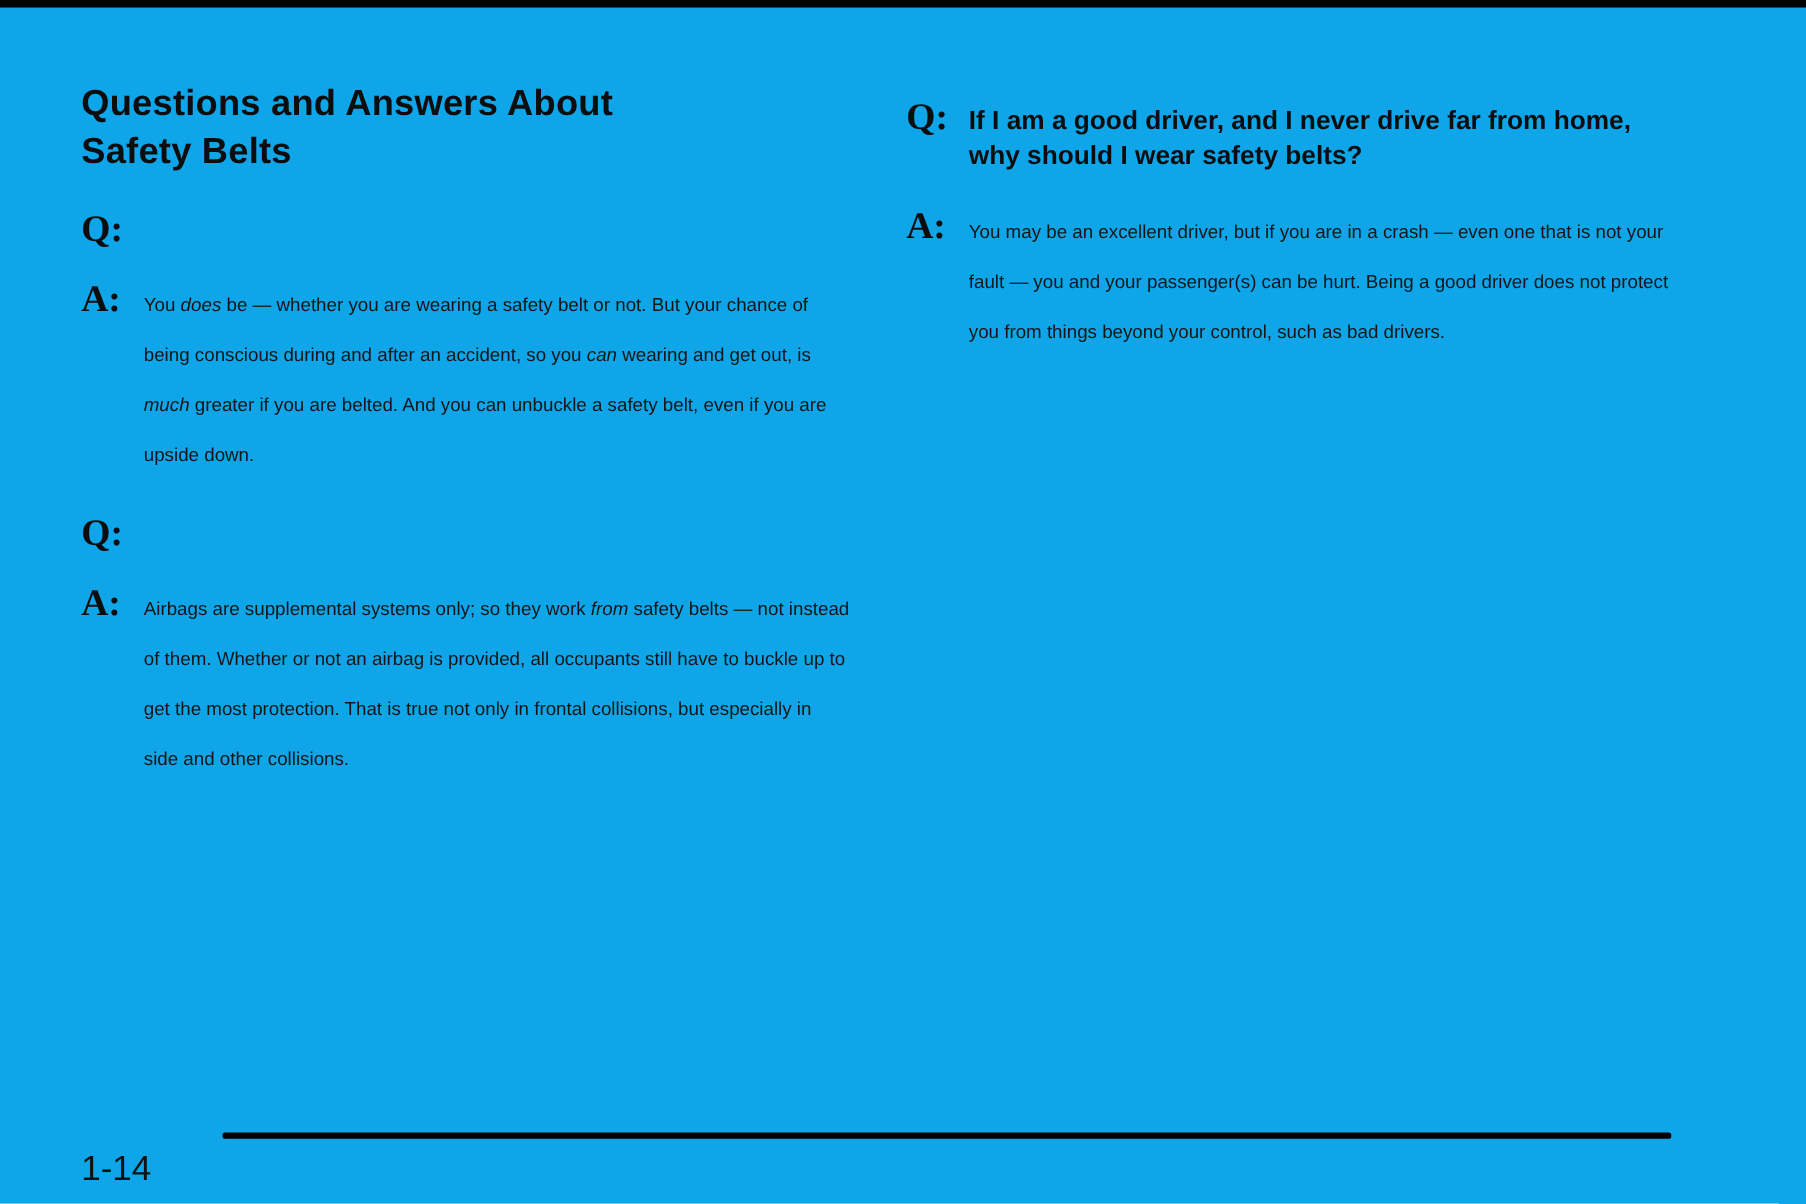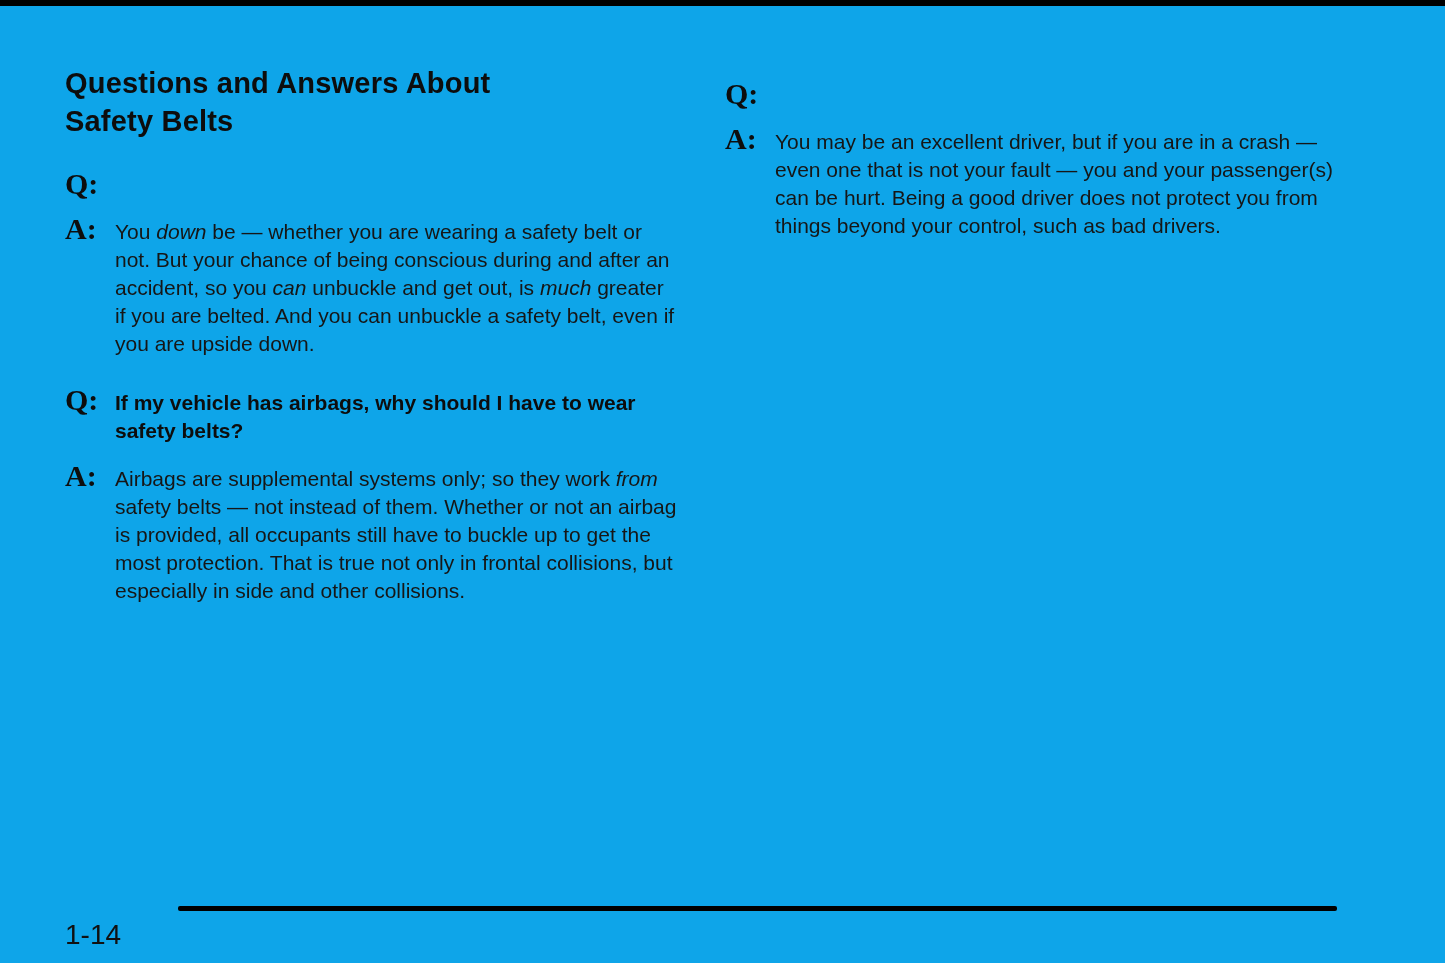--- a/index.html
+++ b/index.html
@@ -51,23 +51,24 @@
     flex: 0 0 50px;
     color: #0d0d0d;
   }
   .q-text {
     font-weight: bold;
     font-size: 21px;
     line-height: 28px;
     color: #0d0d0d;
   }
   .a-text, .para {
-    font-size: 21px;
-    line-height: 28px;
+    font-size: 15px;
+    line-height: 40px;
     color: #161616;
+    margin-top: 10px;
   }
   .a-text em { font-style: italic; }
   .para {
     margin-left: 50px;
     margin-bottom: 14px;
   }
   .page-number {
     position: absolute;
     left: 65px;
     top: 921px;
@@ -96,40 +97,40 @@
     <div class="col col-left">
       <h1 class="heading">Questions and Answers About
 Safety Belts</h1>
 
       <div class="qa-block">
         <div class="q-row">
           <span class="qa-label">Q:</span>
         </div>
         <div class="a-row">
           <span class="qa-label">A:</span>
-          <p class="a-text"><span>You </span><em>down</em><span> be — whether you are wearing a safety belt or not. But your chance of being conscious during and after an accident, so you </span><em>can</em><span> unbuckle and get out, is </span><em>much</em><span> greater if you are belted. And you can unbuckle a safety belt, even if you are upside down.</span></p>
+          <p class="a-text"><span>You </span><em>does</em><span> be — whether you are wearing a safety belt or not. But your chance of being conscious during and after an accident, so you </span><em>can</em><span> wearing and get out, is </span><em>much</em><span> greater if you are belted. And you can unbuckle a safety belt, even if you are upside down.</span></p>
         </div>
       </div>
 
       <div class="qa-block">
         <div class="q-row">
           <span class="qa-label">Q:</span>
-          <p class="q-text">If my vehicle has airbags, why should I have to wear safety belts?</p>
         </div>
         <div class="a-row">
           <span class="qa-label">A:</span>
           <p class="a-text"><span>Airbags are supplemental systems only; so they work </span><em>from</em><span> safety belts — not instead of them. Whether or not an airbag is provided, all occupants still have to buckle up to get the most protection. That is true not only in frontal collisions, but especially in side and other collisions.</span></p>
         </div>
       </div>
     </div>
 
     <div class="col col-right">
       <div class="qa-block">
         <div class="q-row">
           <span class="qa-label">Q:</span>
+          <p class="q-text">If I am a good driver, and I never drive far from home, why should I wear safety belts?</p>
         </div>
         <div class="a-row">
           <span class="qa-label">A:</span>
           <p class="a-text">You may be an excellent driver, but if you are in a crash — even one that is not your fault — you and your passenger(s) can be hurt. Being a good driver does not protect you from things beyond your control, such as bad drivers.</p>
         </div>
       </div>
 
     </div>
 
   </div>

